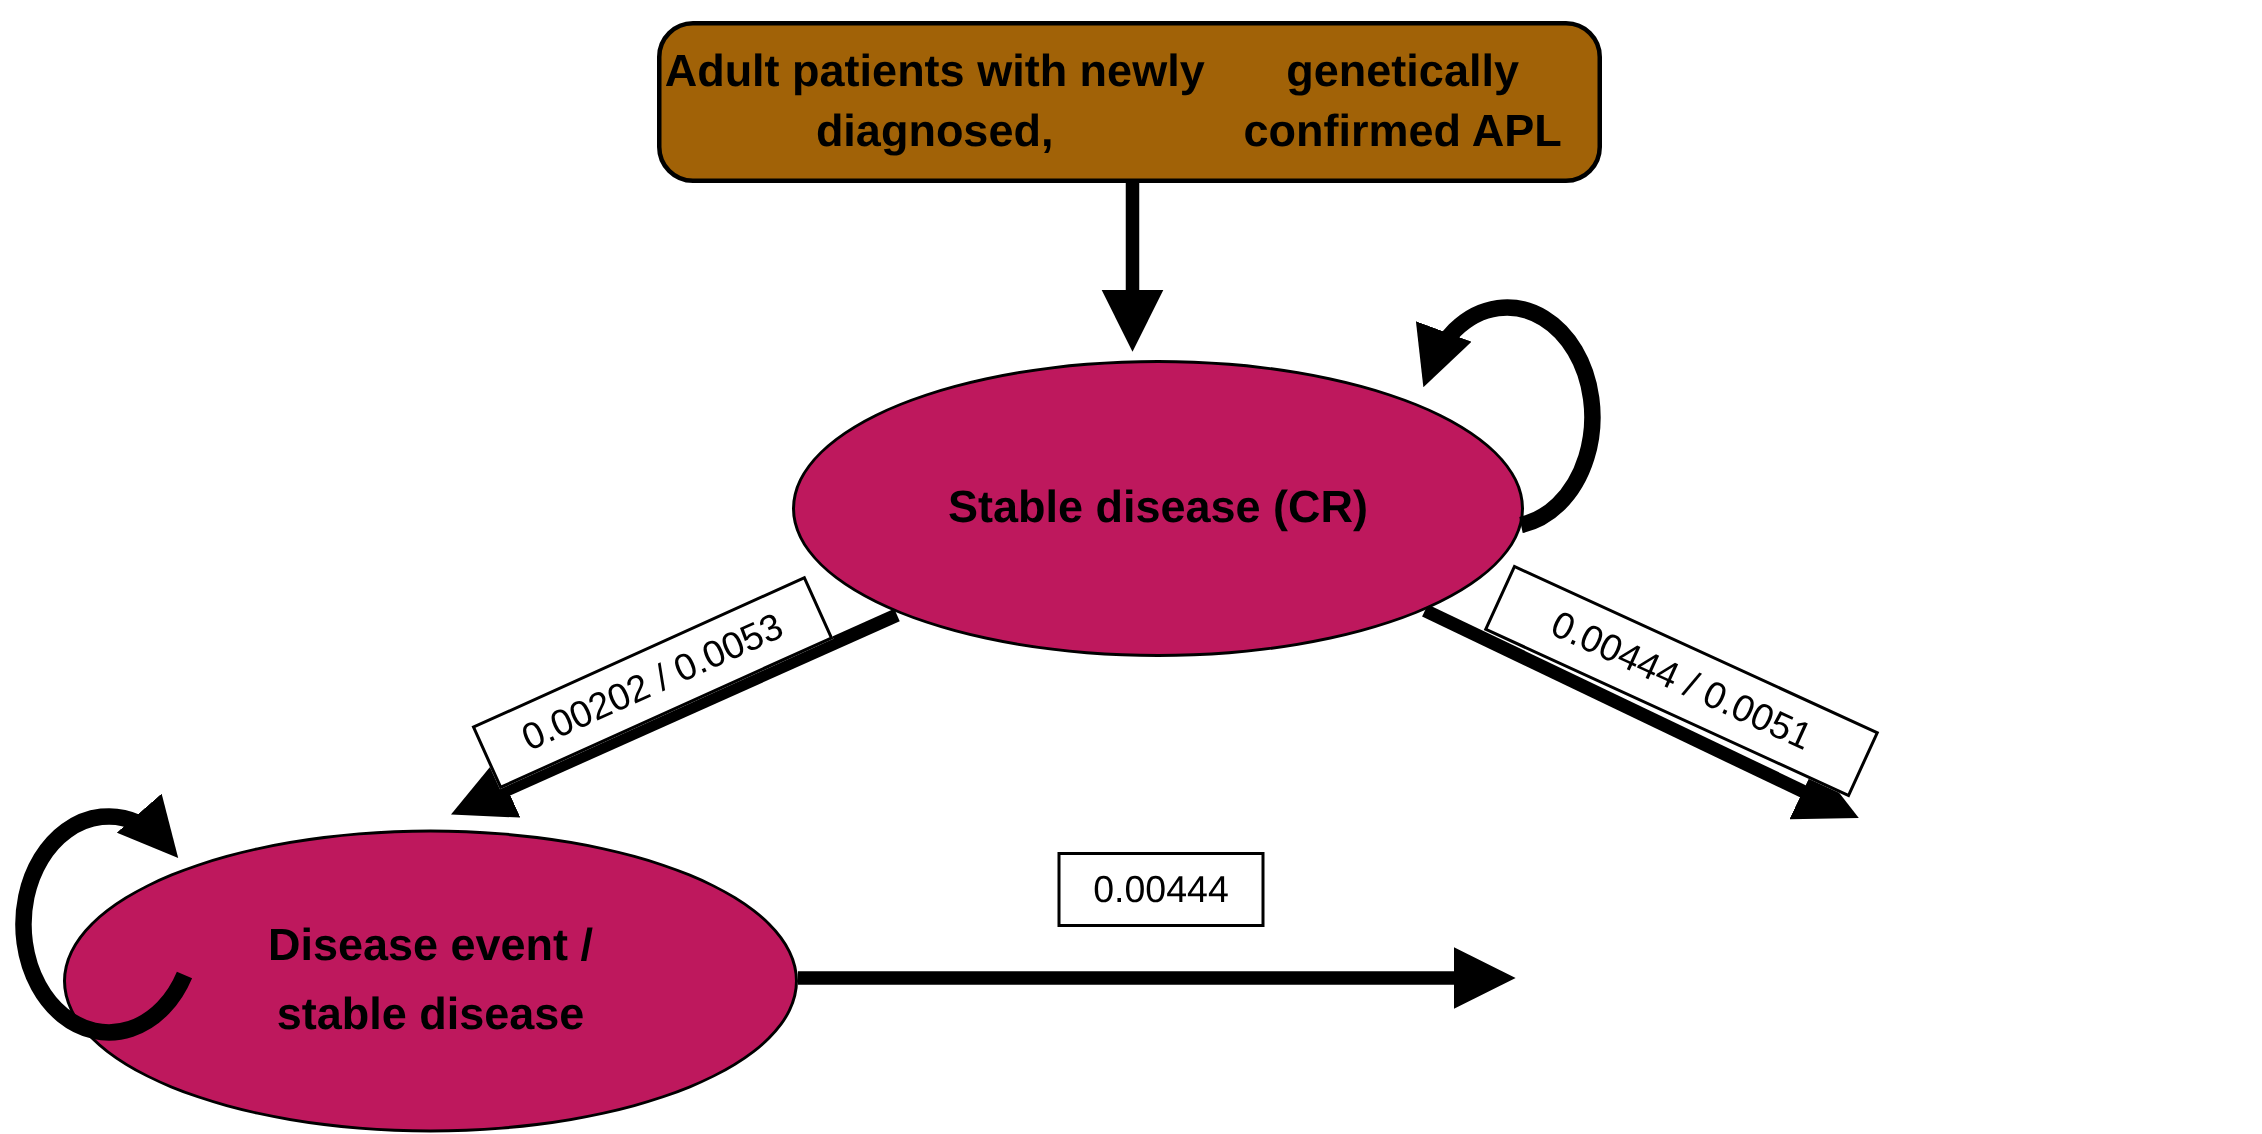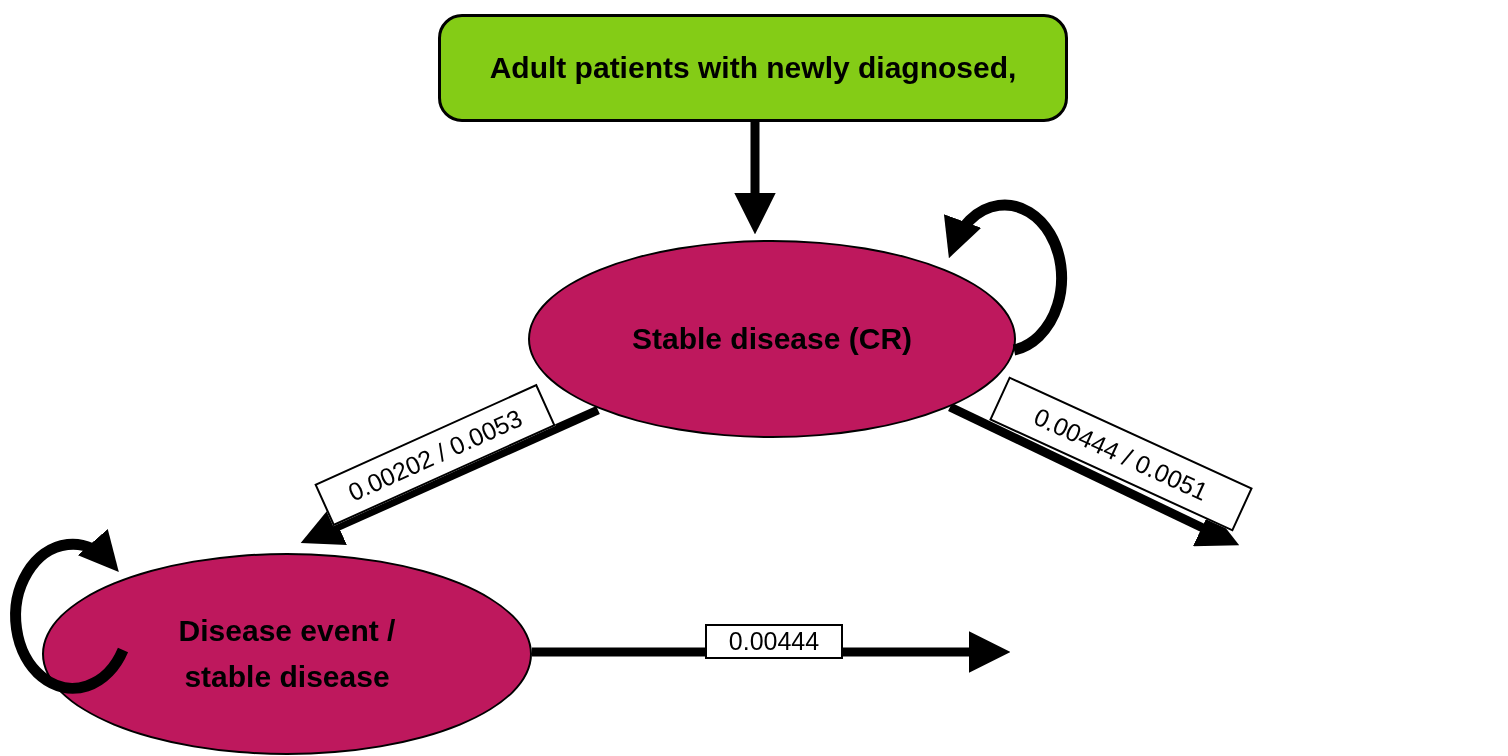--- a/index.html
+++ b/index.html
@@ -28,21 +28,21 @@
 
   .entry-box {
     position: absolute;
     left: 438px;
     top: 14px;
     width: 630px;
     height: 108px;
     box-sizing: border-box;
     border: 3.5px solid #000000;
     border-radius: 24px;
-    background: #84cc16;
+    background: #a16207;
     z-index: 1;
     display: flex;
     align-items: center;
     justify-content: center;
     font-weight: bold;
     font-size: 30px;
     line-height: 40px;
     text-align: center;
   }
 
@@ -83,21 +83,21 @@
   }
   #tlabel-left {
     left: 313px; top: 432px; width: 244px; height: 46px;
     transform: rotate(-24.3deg);
   }
   #tlabel-right {
     left: 987px; top: 430px; width: 268px; height: 48px;
     transform: rotate(24.6deg);
   }
   #tlabel-mid {
-    left: 705px; top: 624px; width: 138px; height: 35px;
+    left: 705px; top: 568px; width: 138px; height: 50px;
   }
 </style>
 </head>
 <body>
 
 <div class="canvas">
 
   <svg id="connector-layer" class="layer" viewBox="0 0 1508 756">
     <defs>
       <marker id="ah" viewBox="0 0 10 10" refX="7" refY="5" markerWidth="4.6" markerHeight="4.6" orient="auto">
@@ -108,20 +108,21 @@
       </marker>
     </defs>
     <path d="M 755 122 L 755 222" stroke="#000000" stroke-width="9" fill="none" marker-end="url(#ah)"></path>
     <path d="M 598 410 L 312 538" stroke="#000000" stroke-width="9" fill="none" marker-end="url(#ah)"></path>
     <path d="M 950 407 L 1228 540" stroke="#000000" stroke-width="9" fill="none" marker-end="url(#ah)"></path>
     <path d="M 532 652 L 998 652" stroke="#000000" stroke-width="9" fill="none" marker-end="url(#ah)"></path>
   </svg>
 
   <div class="entry-box">
     <div>Adult patients with newly diagnosed,</div>
+    <div>genetically confirmed APL</div>
   </div>
 
   <div class="state" id="state-stable">
     <div>Stable disease (CR)</div>
   </div>
 
   <div class="state" id="state-disease">
     <div>Disease event /</div>
     <div>stable disease</div>
   </div>

